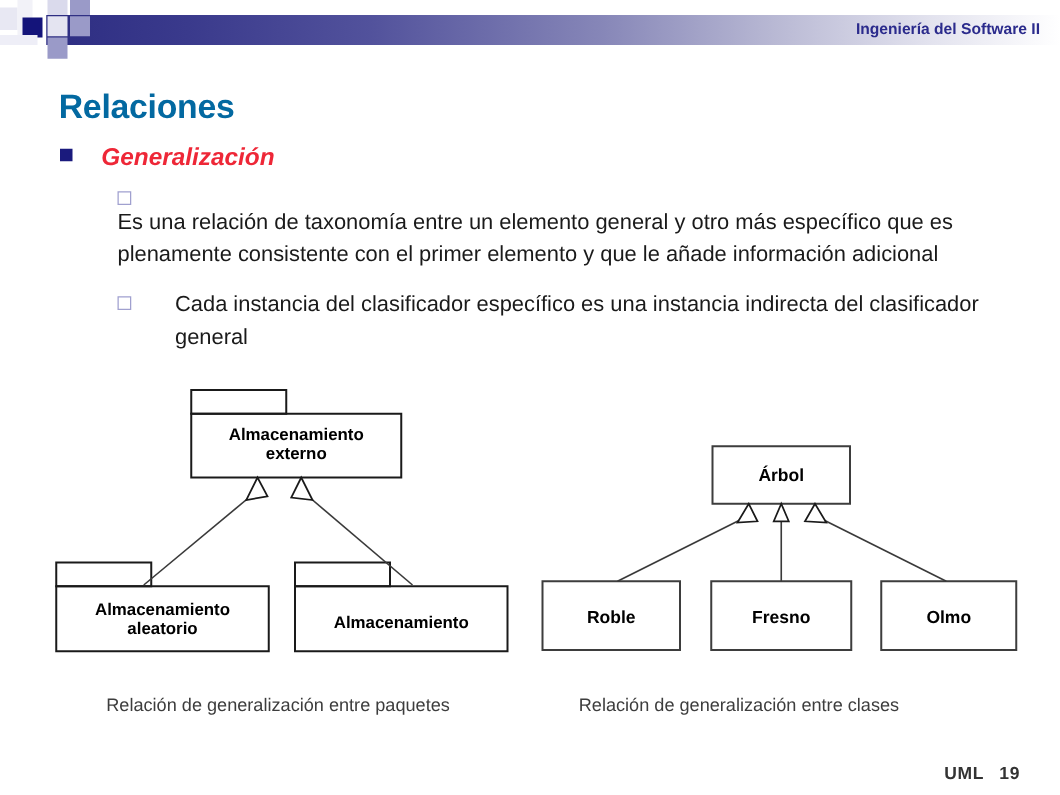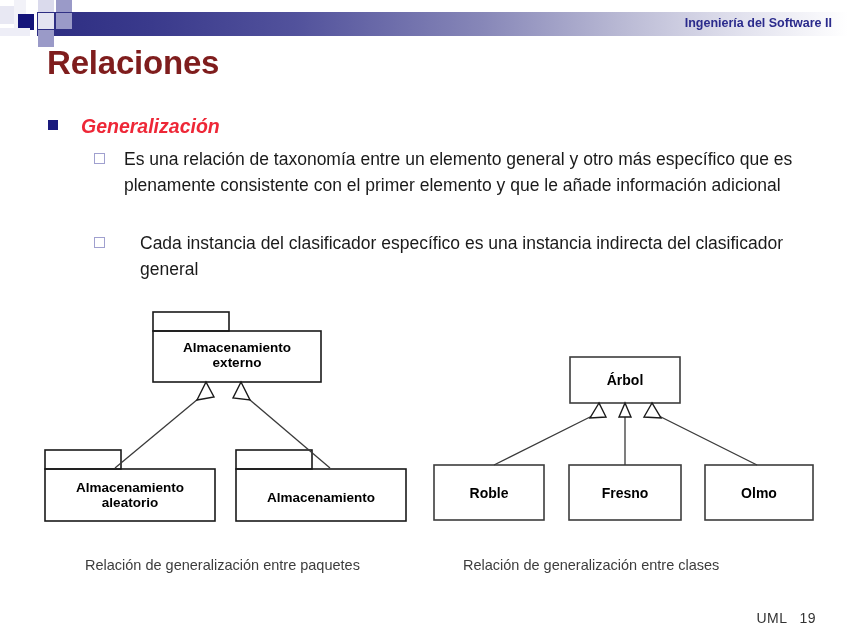--- a/index.html
+++ b/index.html
@@ -49,24 +49,24 @@
     font-weight: bold;
     color: #2b2b8c;
     letter-spacing: 0px;
     white-space: nowrap;
     margin-left: 48px;
   }
 
   
   .slide-title {
     position: absolute;
-    left: 47px; top: 44px;
-    font-size: 33px;
-    font-weight: bold;
-    color: #7f1d1d;
+    left: 47px; top: 70px;
+    font-size: 27px;
+    font-weight: bold;
+    color: #0369a1;
     letter-spacing: -0.2px;
   }
 
   
   .l1-row {
     position: absolute;
     left: 48px; top: 115px;
     display: flex;
     align-items: baseline;
   }
@@ -84,21 +84,21 @@
     color: #ee2737;
     white-space: nowrap;
     font-style: italic;
   }
 
   .l2-row {
     position: absolute;
     display: flex;
     align-items: flex-start;
   }
-  .l2-a { left: 94px; top: 146px; width: 720px; }
+  .l2-a { left: 94px; top: 146px; width: 720px; flex-direction: column; }
   .l2-b { left: 94px; top: 230px; width: 720px; gap: 16px; }
   .bullet-l2 {
     width: 9px; height: 9px;
     border: 1.3px solid #a0a0cf;
     background: #ffffff;
     margin-right: 19px;
     margin-top: 7px;
     flex: none;
   }
   .l2-text {
@@ -125,20 +125,21 @@
   .cap-left  { left: 72px;  top: 557px; }
   .cap-right { left: 450px; top: 557px; }
 
   
   .footer {
     position: absolute;
     right: 32px; bottom: 10px;
     font-size: 14px;
     color: #333333;
     letter-spacing: 0.5px;
+    font-weight: bold;
   }
   .footer .num { margin-left: 8px; }
 </style>
 </head>
 <body>
 
 <div class="header">
   <div class="hdr-bar"></div>
   <div class="hdr-sq sq-a"></div>
   <div class="hdr-sq sq-b"></div>

